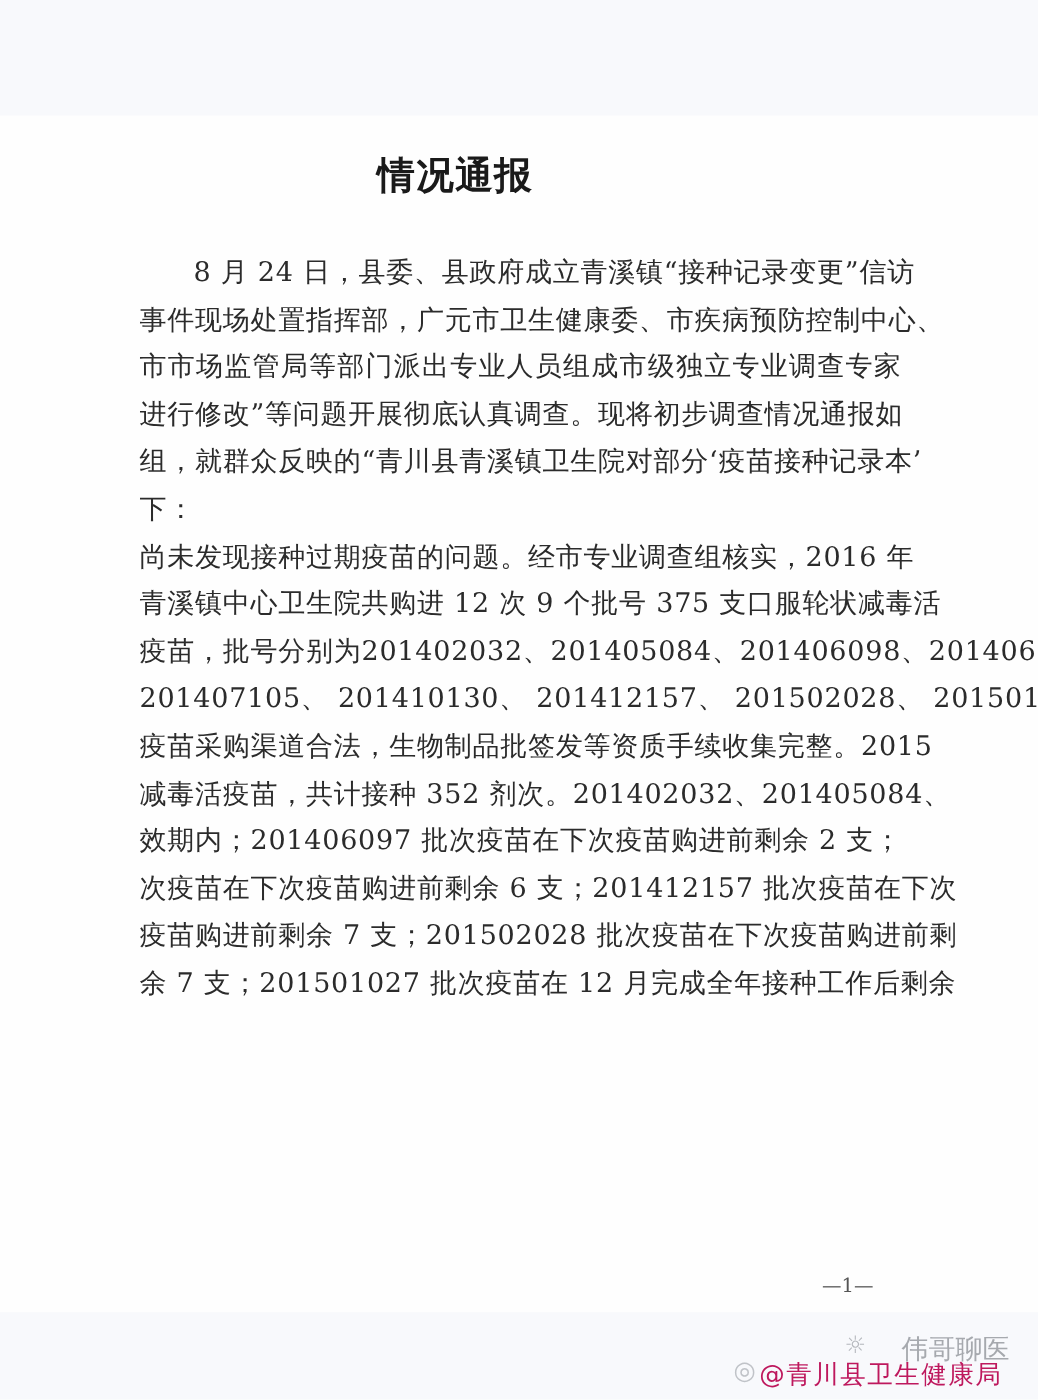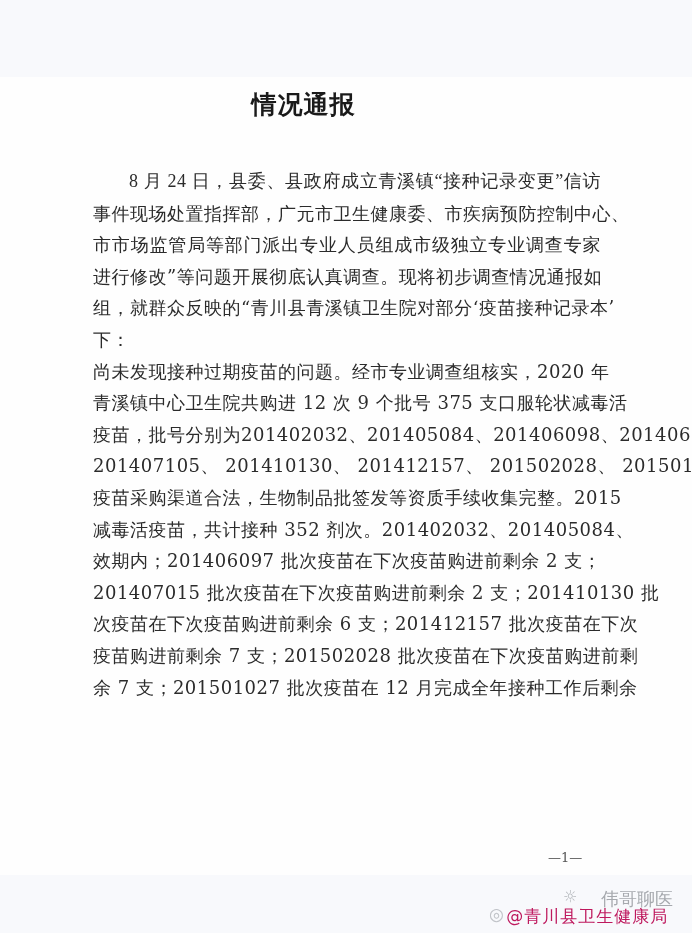--- a/index.html
+++ b/index.html
@@ -15,38 +15,38 @@
   }
   .page {
     position: absolute; left: 0; top: 77px; width: 692px; height: 798px;
     background: #fefefe;
   }
   .bottom-band {
     position: absolute; left: 0; top: 875px; width: 692px; height: 58px;
     background: #f8f9fc;
   }
   .title {
-    position: absolute; left: 0; top: 88px; width: 607px;
+    position: absolute; left: 0; top: 100px; width: 607px;
     text-align: center;
     font-size: 25px; font-weight: bold; color: #1a1a1a;
     letter-spacing: 1px;
     font-family: "DejaVu Sans", sans-serif;
   }
   .body-text {
     position: absolute; left: 93px; top: 166px; width: 508px;
   }
   .line {
     height: 31.6px; line-height: 31.6px;
     font-size: 18px; color: #2b2b2b;
     white-space: nowrap;
     text-align: justify;
     text-align-last: justify;
     letter-spacing: 0.5px;
   }
-  .line.indent { padding-left: 36px; font-family: Liberation Serif, serif; }
+  .line.indent { padding-left: 36px; }
   .line.last { text-align-last: left; }
   .page-number {
     position: absolute; left: 548px; top: 850px;
     font-size: 13px; color: #555;
     font-family: "DejaVu Serif", serif;
   }
   .wm {
     position: absolute; color: #c9ccd2;
     font-family: "DejaVu Sans", sans-serif;
     white-space: nowrap;
@@ -65,28 +65,27 @@
 
 <div class="title">情况通报</div>
 
 <div class="body-text">
   <div class="line indent">8 月 24 日，县委、县政府成立青溪镇“接种记录变更”信访</div>
   <div class="line">事件现场处置指挥部，广元市卫生健康委、市疾病预防控制中心、</div>
   <div class="line">市市场监管局等部门派出专业人员组成市级独立专业调查专家</div>
   <div class="line">进行修改”等问题开展彻底认真调查。现将初步调查情况通报如</div>
   <div class="line">组，就群众反映的“青川县青溪镇卫生院对部分‘疫苗接种记录本’</div>
   <div class="line last">下：</div>
-  <div class="line">尚未发现接种过期疫苗的问题。经市专业调查组核实，2020 年</div>
+  <div class="line">尚未发现接种过期疫苗的问题。经市专业调查组核实，2016 年</div>
   <div class="line">青溪镇中心卫生院共购进 12 次 9 个批号 375 支口服轮状减毒活</div>
   <div class="line">疫苗，批号分别为201402032、201405084、201406098、201406097、</div>
   <div class="line">201407105、 201410130、 201412157、 201502028、 201501027，</div>
   <div class="line">疫苗采购渠道合法，生物制品批签发等资质手续收集完整。2015</div>
   <div class="line">减毒活疫苗，共计接种 352 剂次。201402032、201405084、</div>
   <div class="line">效期内；201406097 批次疫苗在下次疫苗购进前剩余 2 支；</div>
-  <div class="line">201407015 批次疫苗在下次疫苗购进前剩余 2 支；201410130 批</div>
   <div class="line">次疫苗在下次疫苗购进前剩余 6 支；201412157 批次疫苗在下次</div>
   <div class="line">疫苗购进前剩余 7 支；201502028 批次疫苗在下次疫苗购进前剩</div>
   <div class="line">余 7 支；201501027 批次疫苗在 12 月完成全年接种工作后剩余</div>
 </div>
 
 <div class="page-number">—1—</div>
 
 <div class="bottom-band"></div>
 
 <span class="wm wm-author-icon">☼</span>

